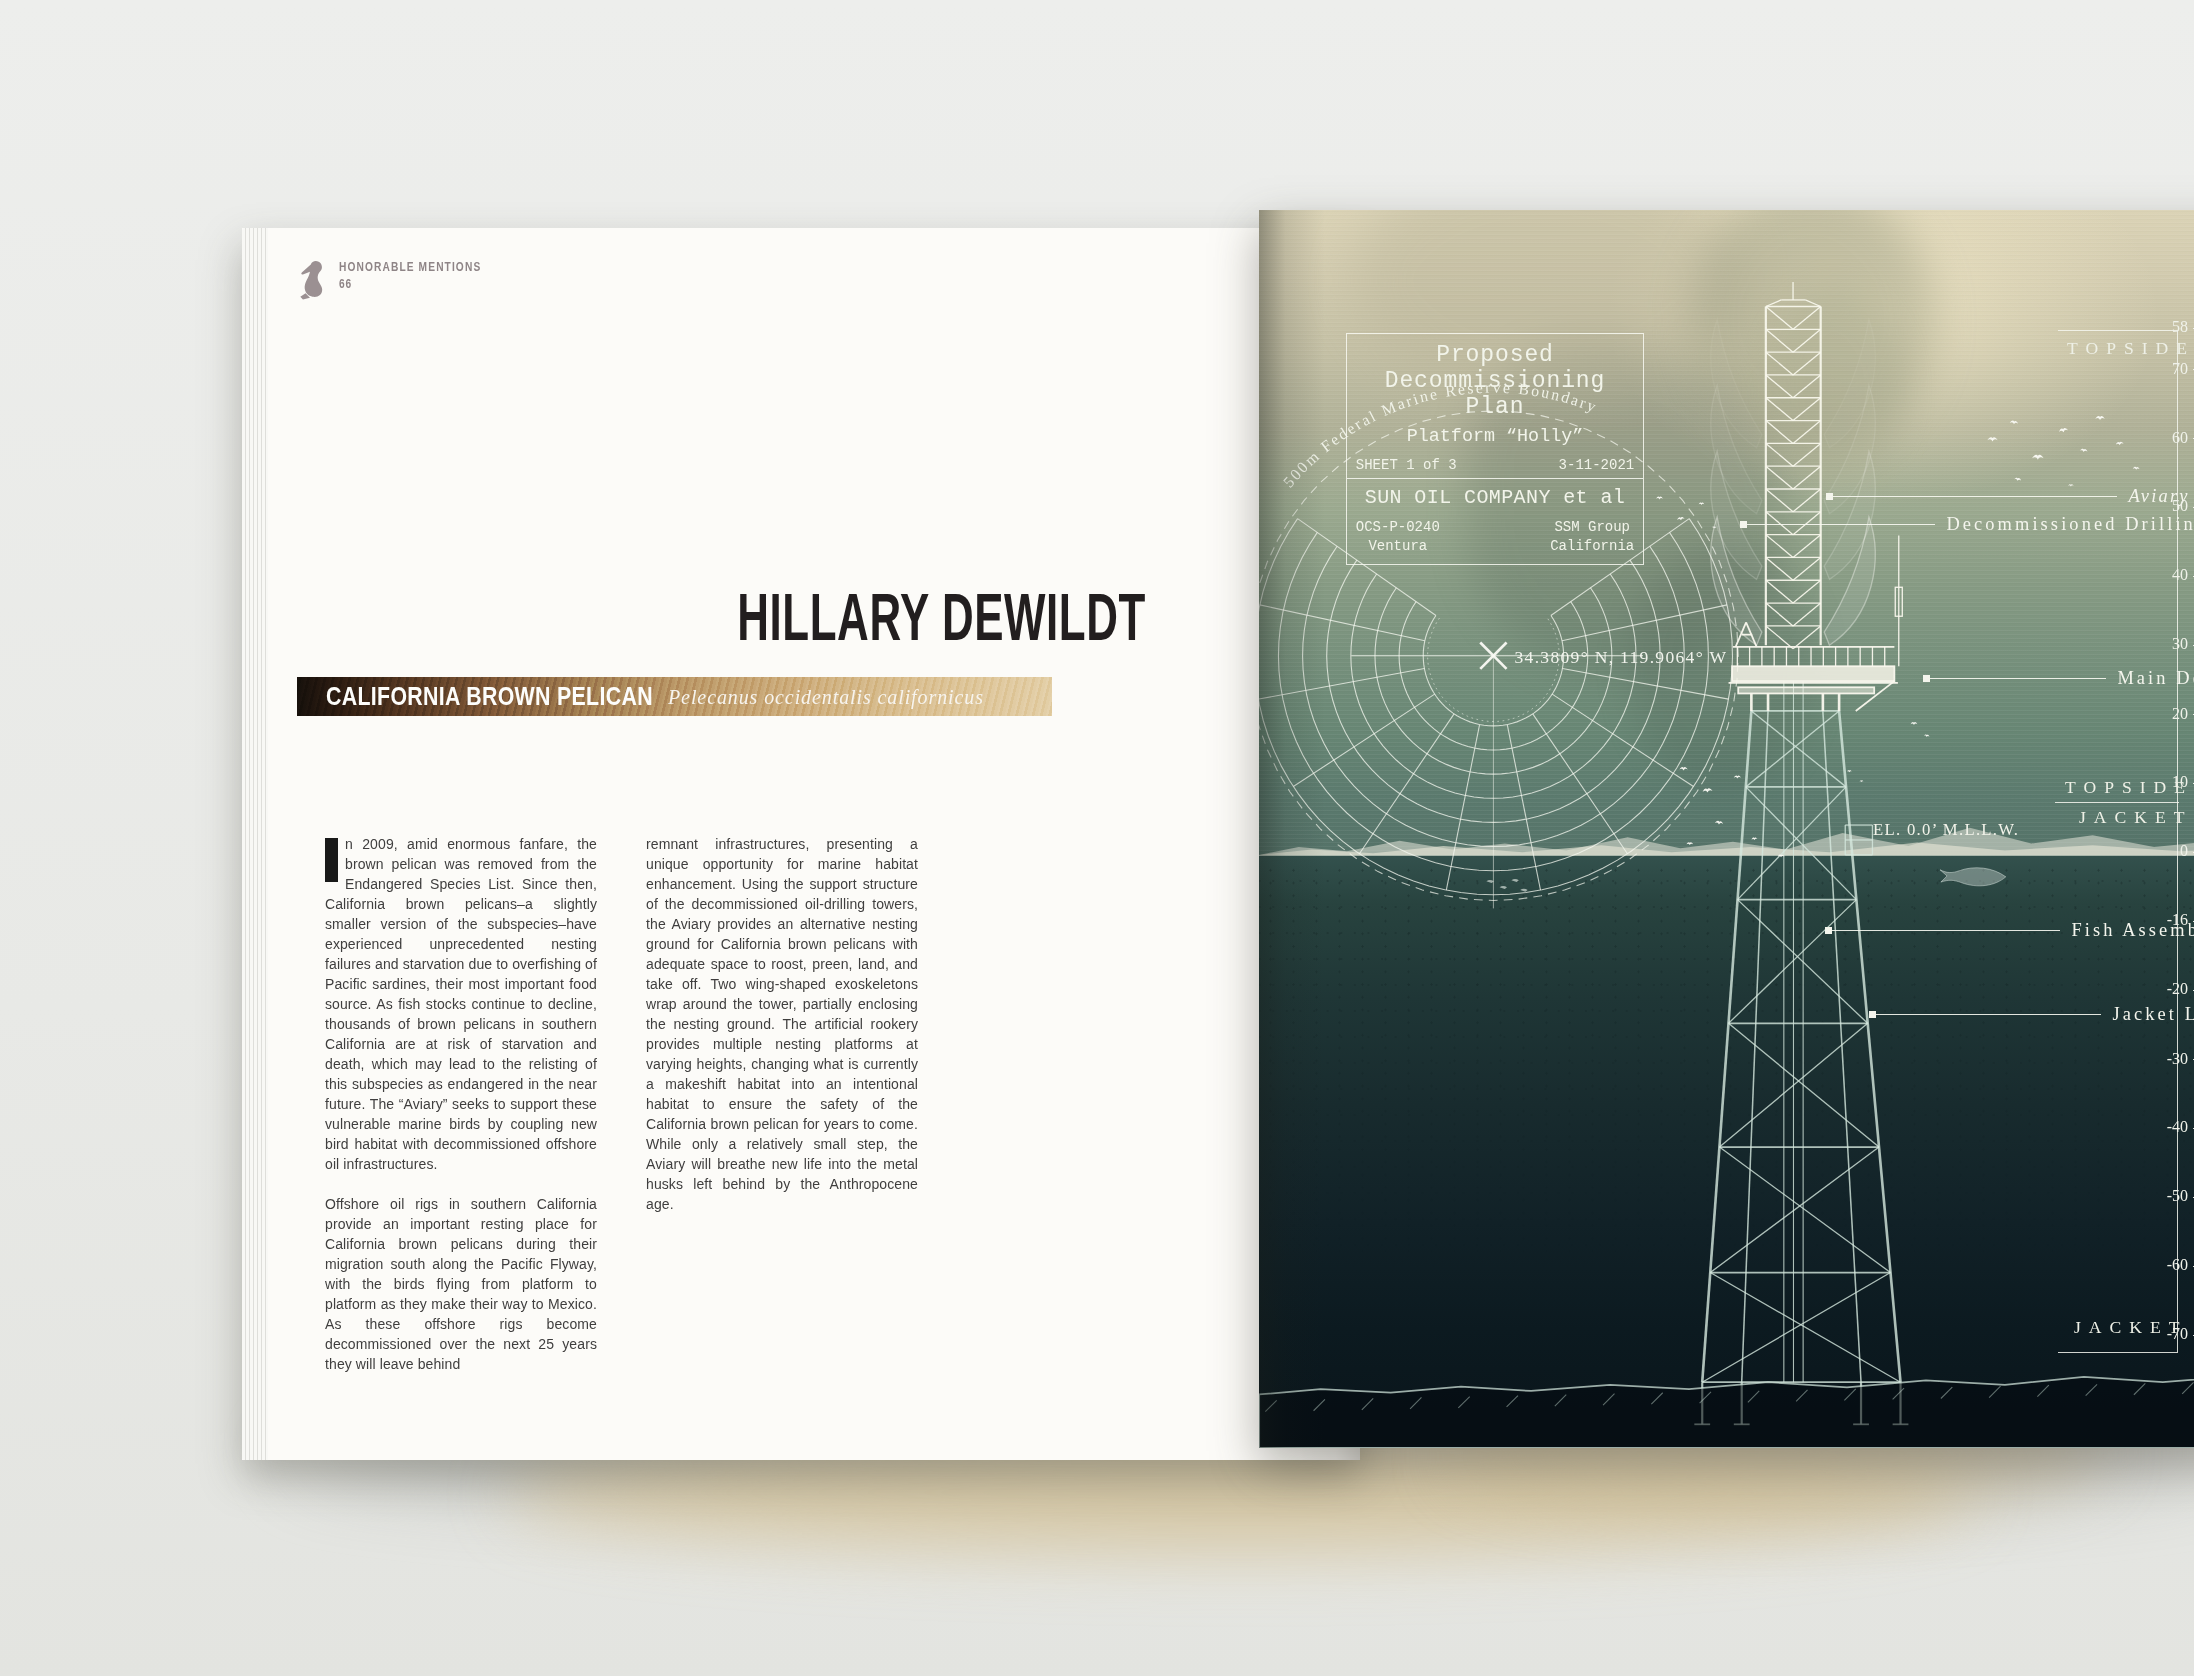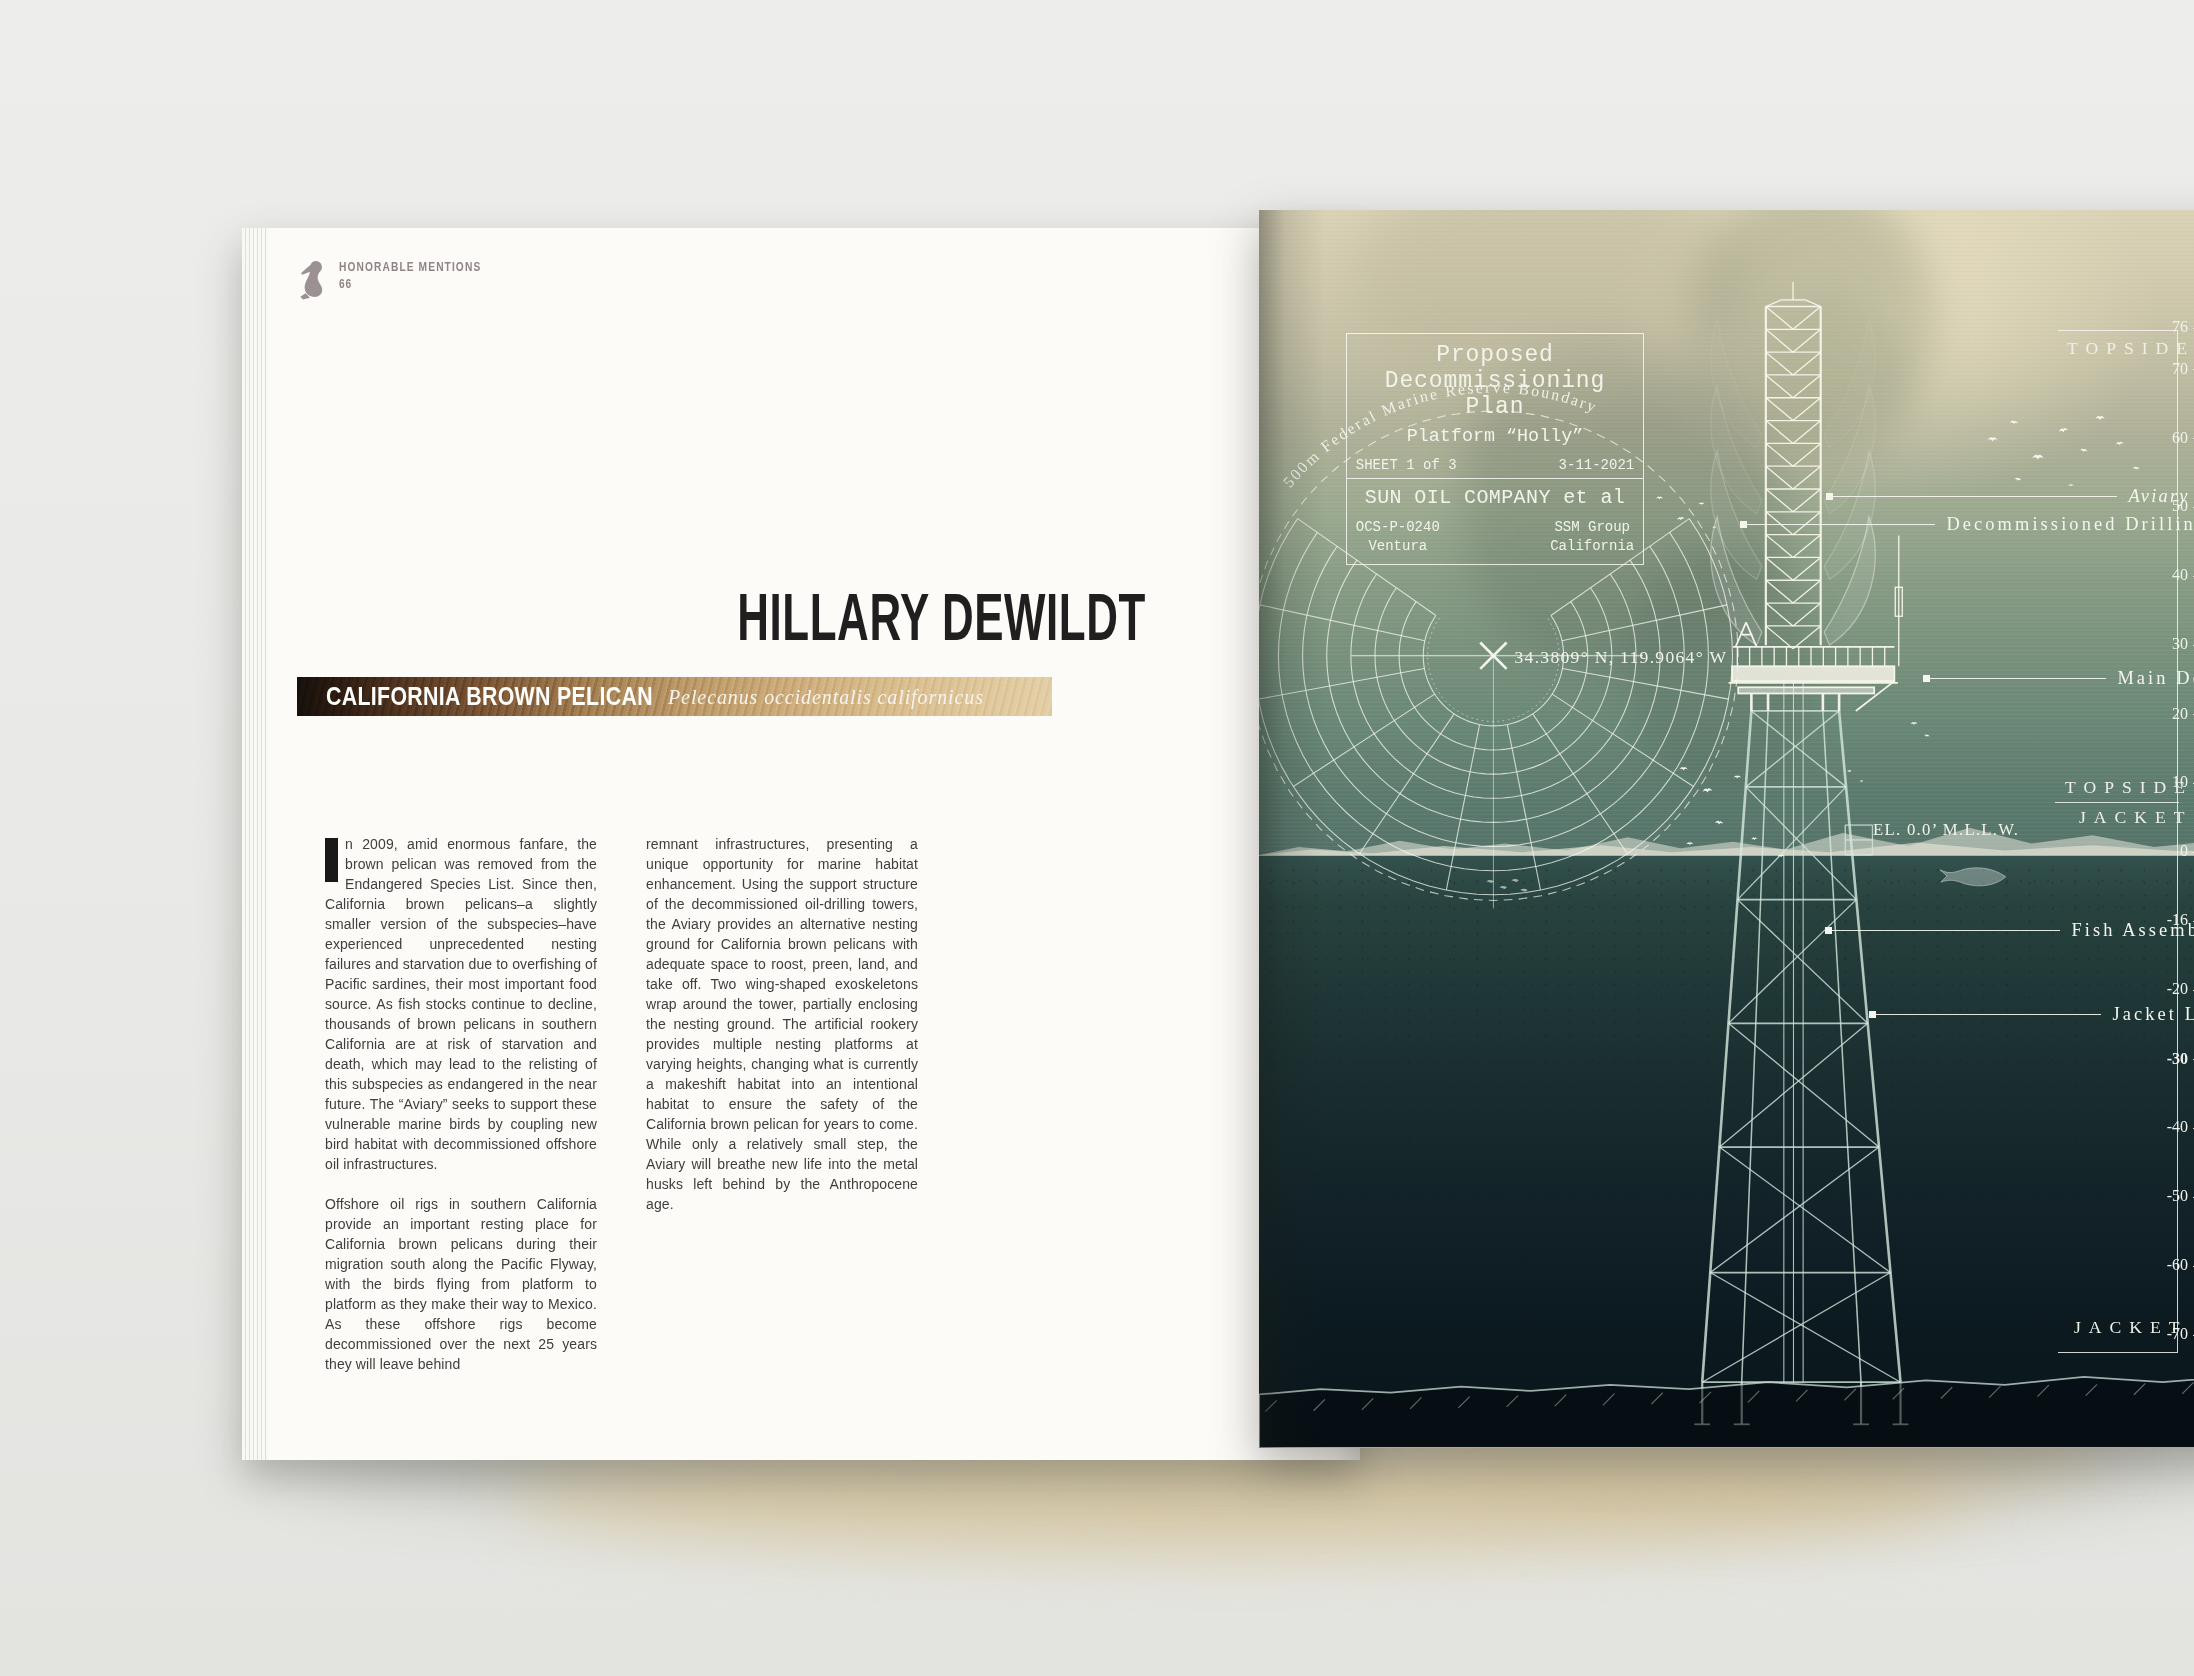--- a/index.html
+++ b/index.html
@@ -450,32 +450,32 @@
           <div class="tick" style="top: 458px; width: 23px;"></div>
           <div class="tick" style="top: 527px; width: 23px;"></div>
           <div class="tick" style="top: 596px; width: 23px;"></div>
           <div class="tick" style="top: 665px; width: 23px;"></div>
           <div class="tick" style="top: 734px; width: 23px;"></div>
           <div class="tick" style="top: 803px; width: 23px;"></div>
           <div class="tick" style="top: 872px; width: 23px;"></div>
           <div class="tick" style="top: 941px; width: 23px;"></div>
           <div class="tick" style="top: 1010px; width: 23px;"></div>
         </div>
-      <span class="rnum" style="top:108px;">76</span>
+      <span class="rnum" style="top:108px;">58</span>
       <span class="rnum" style="top:150px;">70</span>
       <span class="rnum" style="top:219px;">60</span>
       <span class="rnum" style="top:287px;">50</span>
       <span class="rnum" style="top:356px;">40</span>
       <span class="rnum" style="top:425px;">30</span>
       <span class="rnum" style="top:495px;">20</span>
       <span class="rnum" style="top:563px;">10</span>
       <span class="rnum" style="top:632px;">0</span>
       <span class="rnum" style="top:701px;">-16</span>
       <span class="rnum" style="top:770px;">-20</span>
-      <span class="rnum" style="top:840px;font-weight:bold;">-30</span>
+      <span class="rnum" style="top:840px;">-30</span>
       <span class="rnum" style="top:908px;">-40</span>
       <span class="rnum" style="top:977px;">-50</span>
       <span class="rnum" style="top:1046px;">-60</span>
       <span class="rnum" style="top:1115px;">-70</span>
 
       <div class="spine-shade-r"></div>
     </div>
 
   </div>
 </div>

